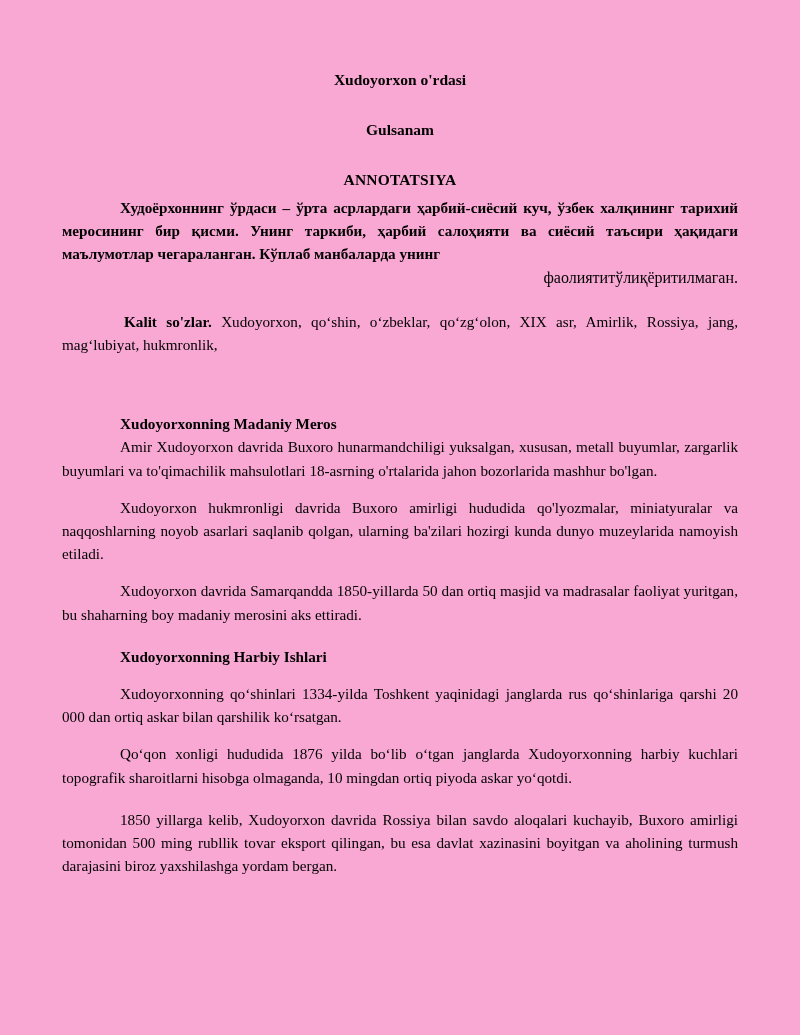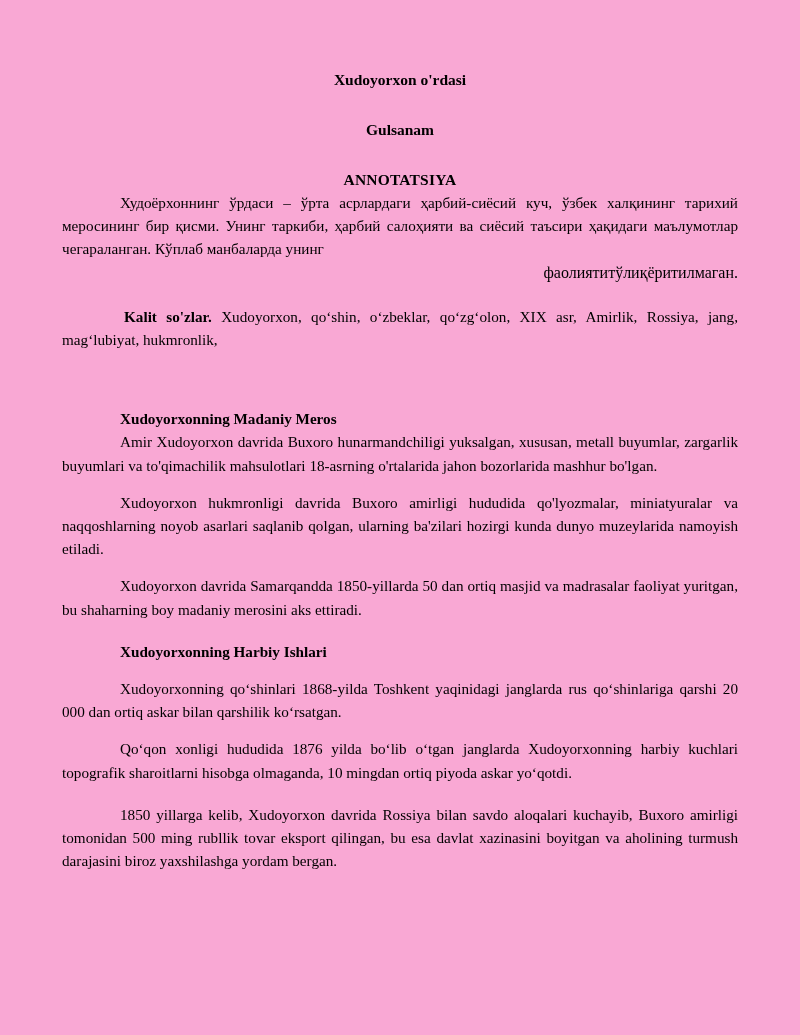--- a/index.html
+++ b/index.html
@@ -38,20 +38,22 @@
 
   p.body-par {
     margin: 0;
     font-size: 15.2px;
     line-height: 23.2px;
     text-align: justify;
     text-indent: 58px;
     hyphens: none;
   }
   p.body-par.cyr {
+    margin-top: 5px;
+    font-weight: bold;
   }
   
   .annotation-lastline {
     display: flex;
     justify-content: flex-end;
     font-size: 16px;
     line-height: 23.2px;
     width: 100%;
   }
   .keywords-par {
@@ -102,21 +104,21 @@
   <p class="body-par">Amir Xudoyorxon davrida Buxoro hunarmandchiligi yuksalgan, xususan, metall buyumlar, zargarlik buyumlari va to'qimachilik mahsulotlari 18-asrning o'rtalarida jahon bozorlarida mashhur bo'lgan.</p>
   <div class="par-gap"></div>
   <p class="body-par">Xudoyorxon hukmronligi davrida Buxoro amirligi hududida qo'lyozmalar, miniatyuralar va naqqoshlarning noyob asarlari saqlanib qolgan, ularning ba'zilari hozirgi kunda dunyo muzeylarida namoyish etiladi.</p>
   <div class="par-gap"></div>
   <p class="body-par">Xudoyorxon davrida Samarqandda 1850-yillarda 50 dan ortiq masjid va madrasalar faoliyat yuritgan, bu shaharning boy madaniy merosini aks ettiradi.</p>
 
   <div class="block-gap-md"></div>
 
   <div class="sec-heading">Xudoyorxonning Harbiy Ishlari</div>
   <div class="par-gap"></div>
-  <p class="body-par">Xudoyorxonning qoʻshinlari 1868-yilda Toshkent yaqinidagi janglarda rus qoʻshinlariga qarshi 20 000 dan ortiq askar bilan qarshilik koʻrsatgan.</p>
+  <p class="body-par">Xudoyorxonning qoʻshinlari 1334-yilda Toshkent yaqinidagi janglarda rus qoʻshinlariga qarshi 20 000 dan ortiq askar bilan qarshilik koʻrsatgan.</p>
   <div class="par-gap"></div>
   <p class="body-par">Qoʻqon xonligi hududida  1876 yilda boʻlib oʻtgan janglarda Xudoyorxonning harbiy kuchlari topografik sharoitlarni hisobga olmaganda, 10 mingdan ortiq piyoda askar yoʻqotdi.</p>
 
   <div class="block-gap-md"></div>
 
   <p class="body-par"> 1850 yillarga kelib, Xudoyorxon davrida Rossiya bilan savdo aloqalari kuchayib, Buxoro amirligi tomonidan 500 ming rubllik tovar eksport qilingan, bu esa davlat xazinasini boyitgan va aholining turmush darajasini biroz yaxshilashga yordam bergan.</p>
 
 </div>
 
 </body></html>

